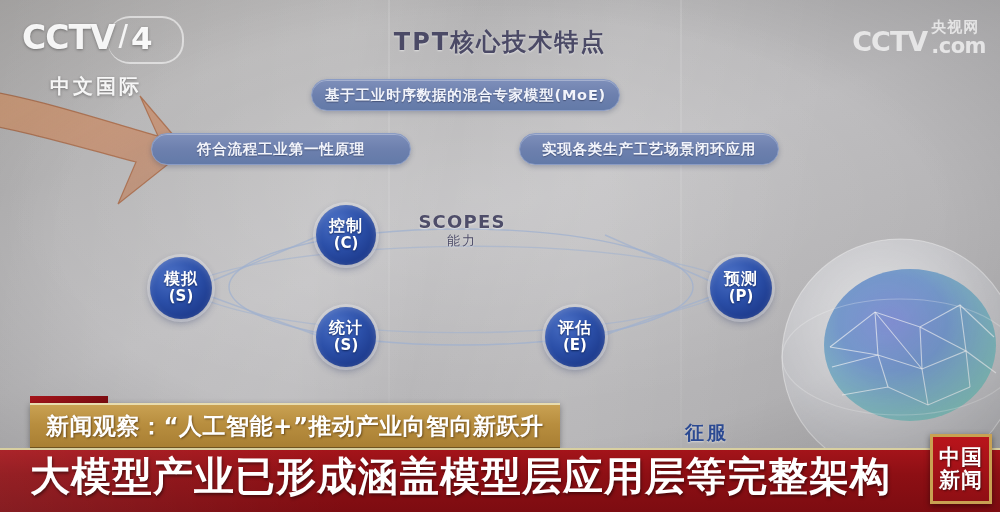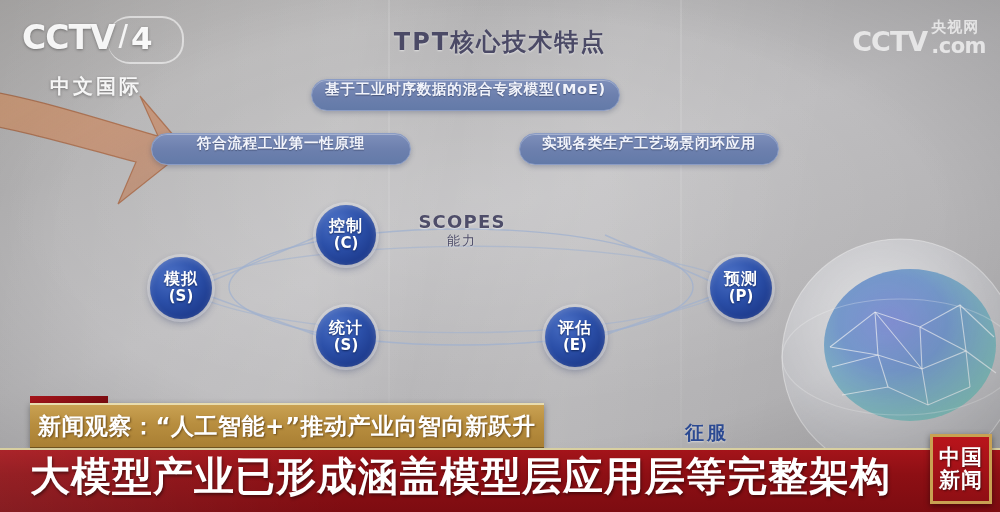--- a/index.html
+++ b/index.html
@@ -46,21 +46,21 @@
     font-size: 24px; font-weight: bold;
     letter-spacing: 2px;
     color: #4b4a66;
     text-shadow: 0 1px 2px rgba(255,255,255,0.55);
     font-family: "DejaVu Sans", sans-serif;
   }
 
   
   .chip {
     position: absolute;
-    display: flex; justify-content: center;
+    display: flex; align-items: center; justify-content: center;
     height: 30px;
     border-radius: 16px;
     color: #f2f4fb;
     font-size: 14.5px;
     font-weight: bold;
     letter-spacing: .8px;
     font-family: "DejaVu Sans", sans-serif;
     background: linear-gradient(180deg, #7e8fba 0%, #6d80ae 50%, #637aa8 100%);
     border: 1px solid #8b9cc4;
     box-shadow: 0 2px 5px rgba(60,70,100,.30), inset 0 1px 0 rgba(255,255,255,.30);
@@ -135,21 +135,21 @@
     position: absolute; left: 30px; bottom: 8px;
     font-family: "DejaVu Sans", sans-serif;
     font-size: 40px; font-weight: bold; color: #ffffff;
     letter-spacing: 1px;
     text-shadow: 1px 2px 3px rgba(0,0,0,.45);
     white-space: nowrap;
   }
   .gold-bar {
     position: absolute; left: 30px; bottom: 64px;
     height: 42px;
-    padding: 0 8px;
+    padding: 0 16px;
     display: flex; align-items: center;
     background: linear-gradient(180deg, #c9a152 0%, #b88e3f 45%, #a97f33 100%);
     border-top: 2px solid #e8dcae;
     border-bottom: 1px solid #6f5320;
     box-shadow: 0 2px 6px rgba(0,0,0,.35);
   }
   .gold-bar .txt {
     font-family: "DejaVu Sans", sans-serif;
     font-size: 23px; font-weight: bold; color: #ffffff;
     letter-spacing: .5px;

